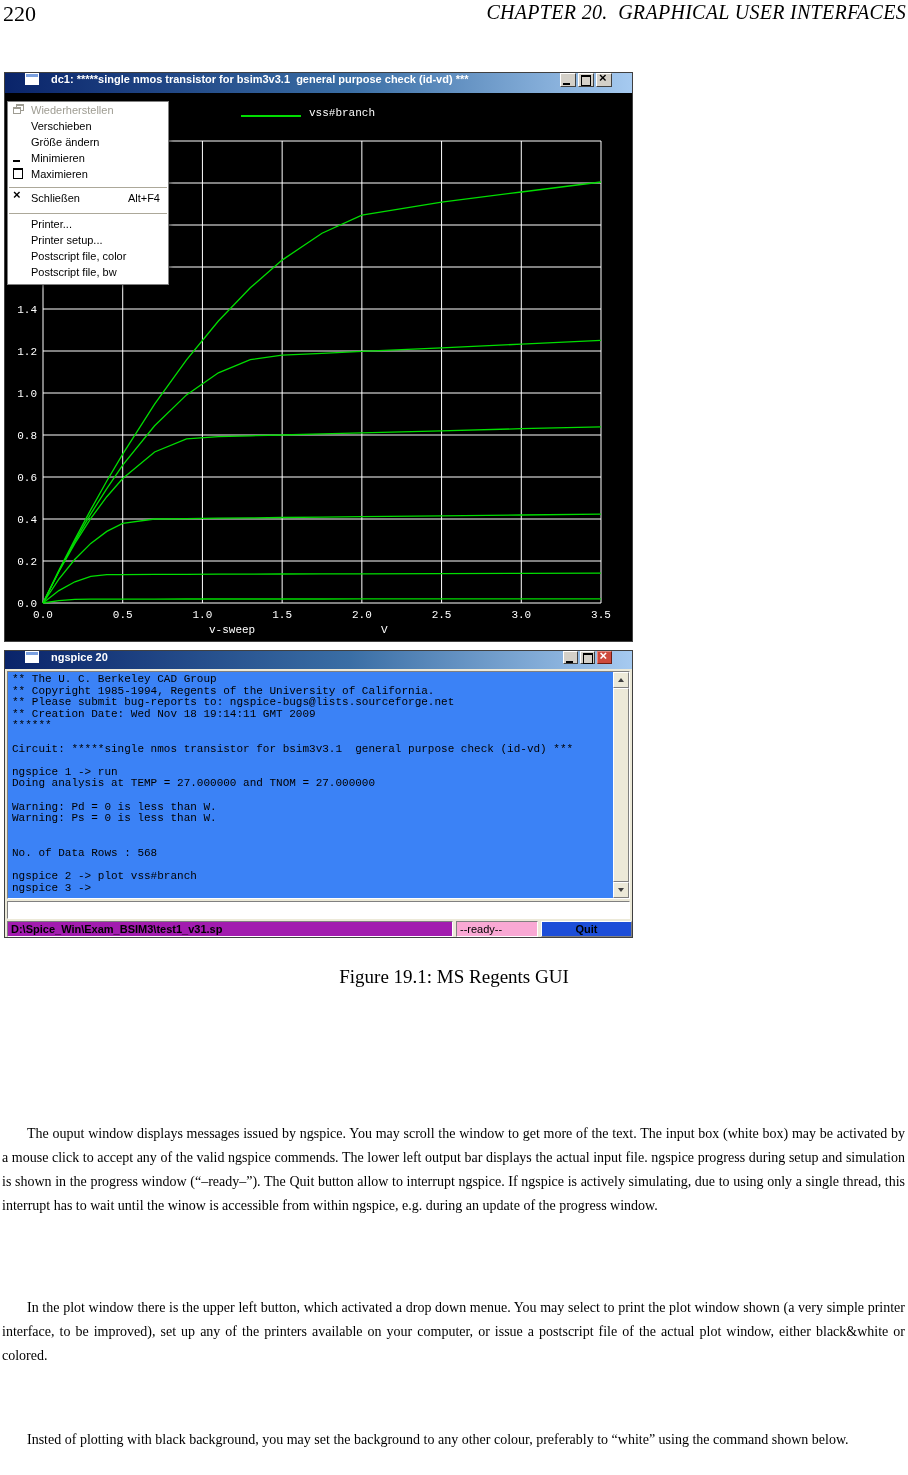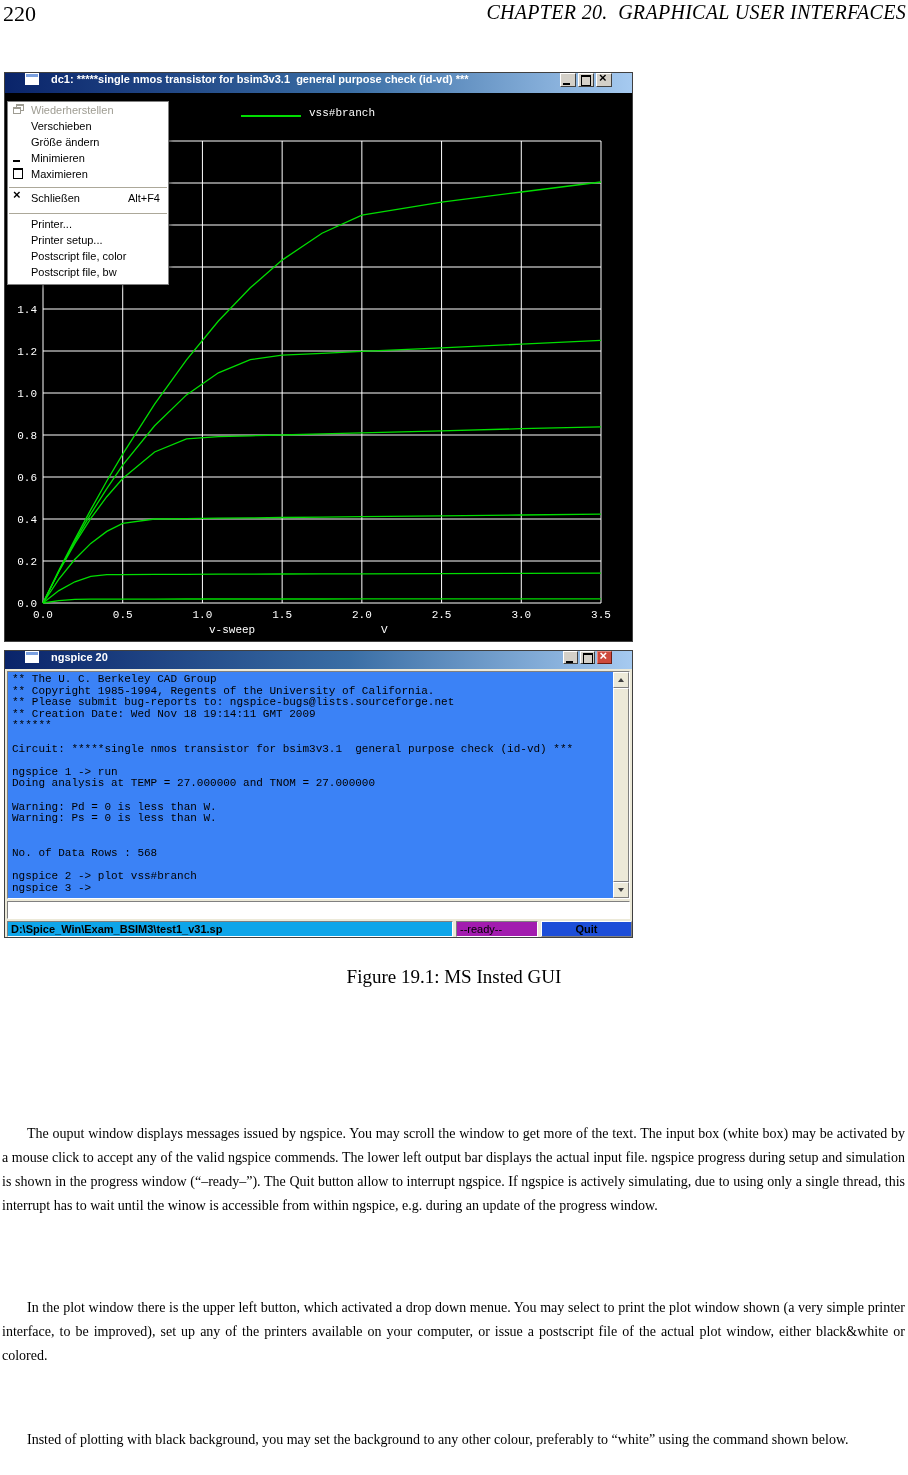--- a/index.html
+++ b/index.html
@@ -69,23 +69,23 @@
   .scroll-up{top:0}.scroll-down{bottom:0}
   .tri-up{width:0;height:0;border-left:3px solid transparent;border-right:3px solid transparent;border-bottom:4px solid #404040}
   .tri-down{width:0;height:0;border-left:3px solid transparent;border-right:3px solid transparent;border-top:4px solid #404040}
   .scroll-thumb{position:absolute;left:0;top:16px;bottom:16px;width:16px;background:#ece9d8;
                 border:1px solid;border-color:#fff #808080 #808080 #fff;box-sizing:border-box}
   .console-input{position:absolute;left:2px;top:250px;width:623px;height:18px;background:#fff;
                  border:1px solid;border-color:#808080 #fff #fff #808080;box-sizing:border-box;
                  font:11px "Liberation Mono",monospace;padding:0 3px;outline:none}
   .statusbar{position:absolute;left:2px;top:270px;width:625px;height:16px;display:flex;gap:3px;
              font:11px "Liberation Sans",sans-serif}
-  .status-path{width:446px;background:#0ea5e9;border:1px solid;border-color:#808080 #fff #fff #808080;
+  .status-path{width:446px;background:#a21caf;border:1px solid;border-color:#808080 #fff #fff #808080;
                box-sizing:border-box;padding:1px 3px;white-space:pre;overflow:hidden;font-weight:bold}
-  .status-progress{width:82px;background:#a21caf;border:1px solid;border-color:#808080 #fff #fff #808080;
+  .status-progress{width:82px;background:#f9a8d4;border:1px solid;border-color:#808080 #fff #fff #808080;
                    box-sizing:border-box;padding:1px 3px;white-space:pre}
   .quit-button{flex:1;background:#1d4ed8;border:1px solid;border-color:#fff #808080 #808080 #fff;
                box-sizing:border-box;font:bold 11px "Liberation Sans",sans-serif;text-align:center;padding:0}
 </style>
 </head>
 <body>
 
 <div id="page">
 
   <div class="header-num">220</div>
@@ -241,19 +241,19 @@
       <input class="console-input" value="" style="">
 
       <div class="statusbar">
         <div class="status-path">D:\Spice_Win\Exam_BSIM3\test1_v31.sp</div>
         <div class="status-progress">--ready--</div>
         <button class="quit-button">Quit</button>
       </div>
     </div>
   </div>
 
-  <div class="caption">Figure 19.1: MS Insted GUI</div>
+  <div class="caption">Figure 19.1: MS Regents GUI</div>
 
   <div class="para para1">The ouput window displays messages issued by ngspice. You may scroll the window to get more of the text. The input box (white box) may be activated by a mouse click to accept any of the valid ngspice commends. The lower left output bar displays the actual input file. ngspice progress during setup and simulation is shown in the progress window (“–ready–”). The Quit button allow to interrupt ngspice. If ngspice is actively simulating, due to using only a single thread, this interrupt has to wait until the winow is accessible from within ngspice, e.g. during an update of the progress window.</div>
   <div class="para para3">Insted of plotting with black background, you may set the background to any other colour, preferably to “white” using the command shown below.</div>
   <div class="para para2">In the plot window there is the upper left button, which activated a drop down menue. You may select to print the plot window shown (a very simple printer interface, to be improved), set up any of the printers available on your computer, or issue a postscript file of the actual plot window, either black&amp;white or colored.</div>
 
 </div>
 
 </body></html>

